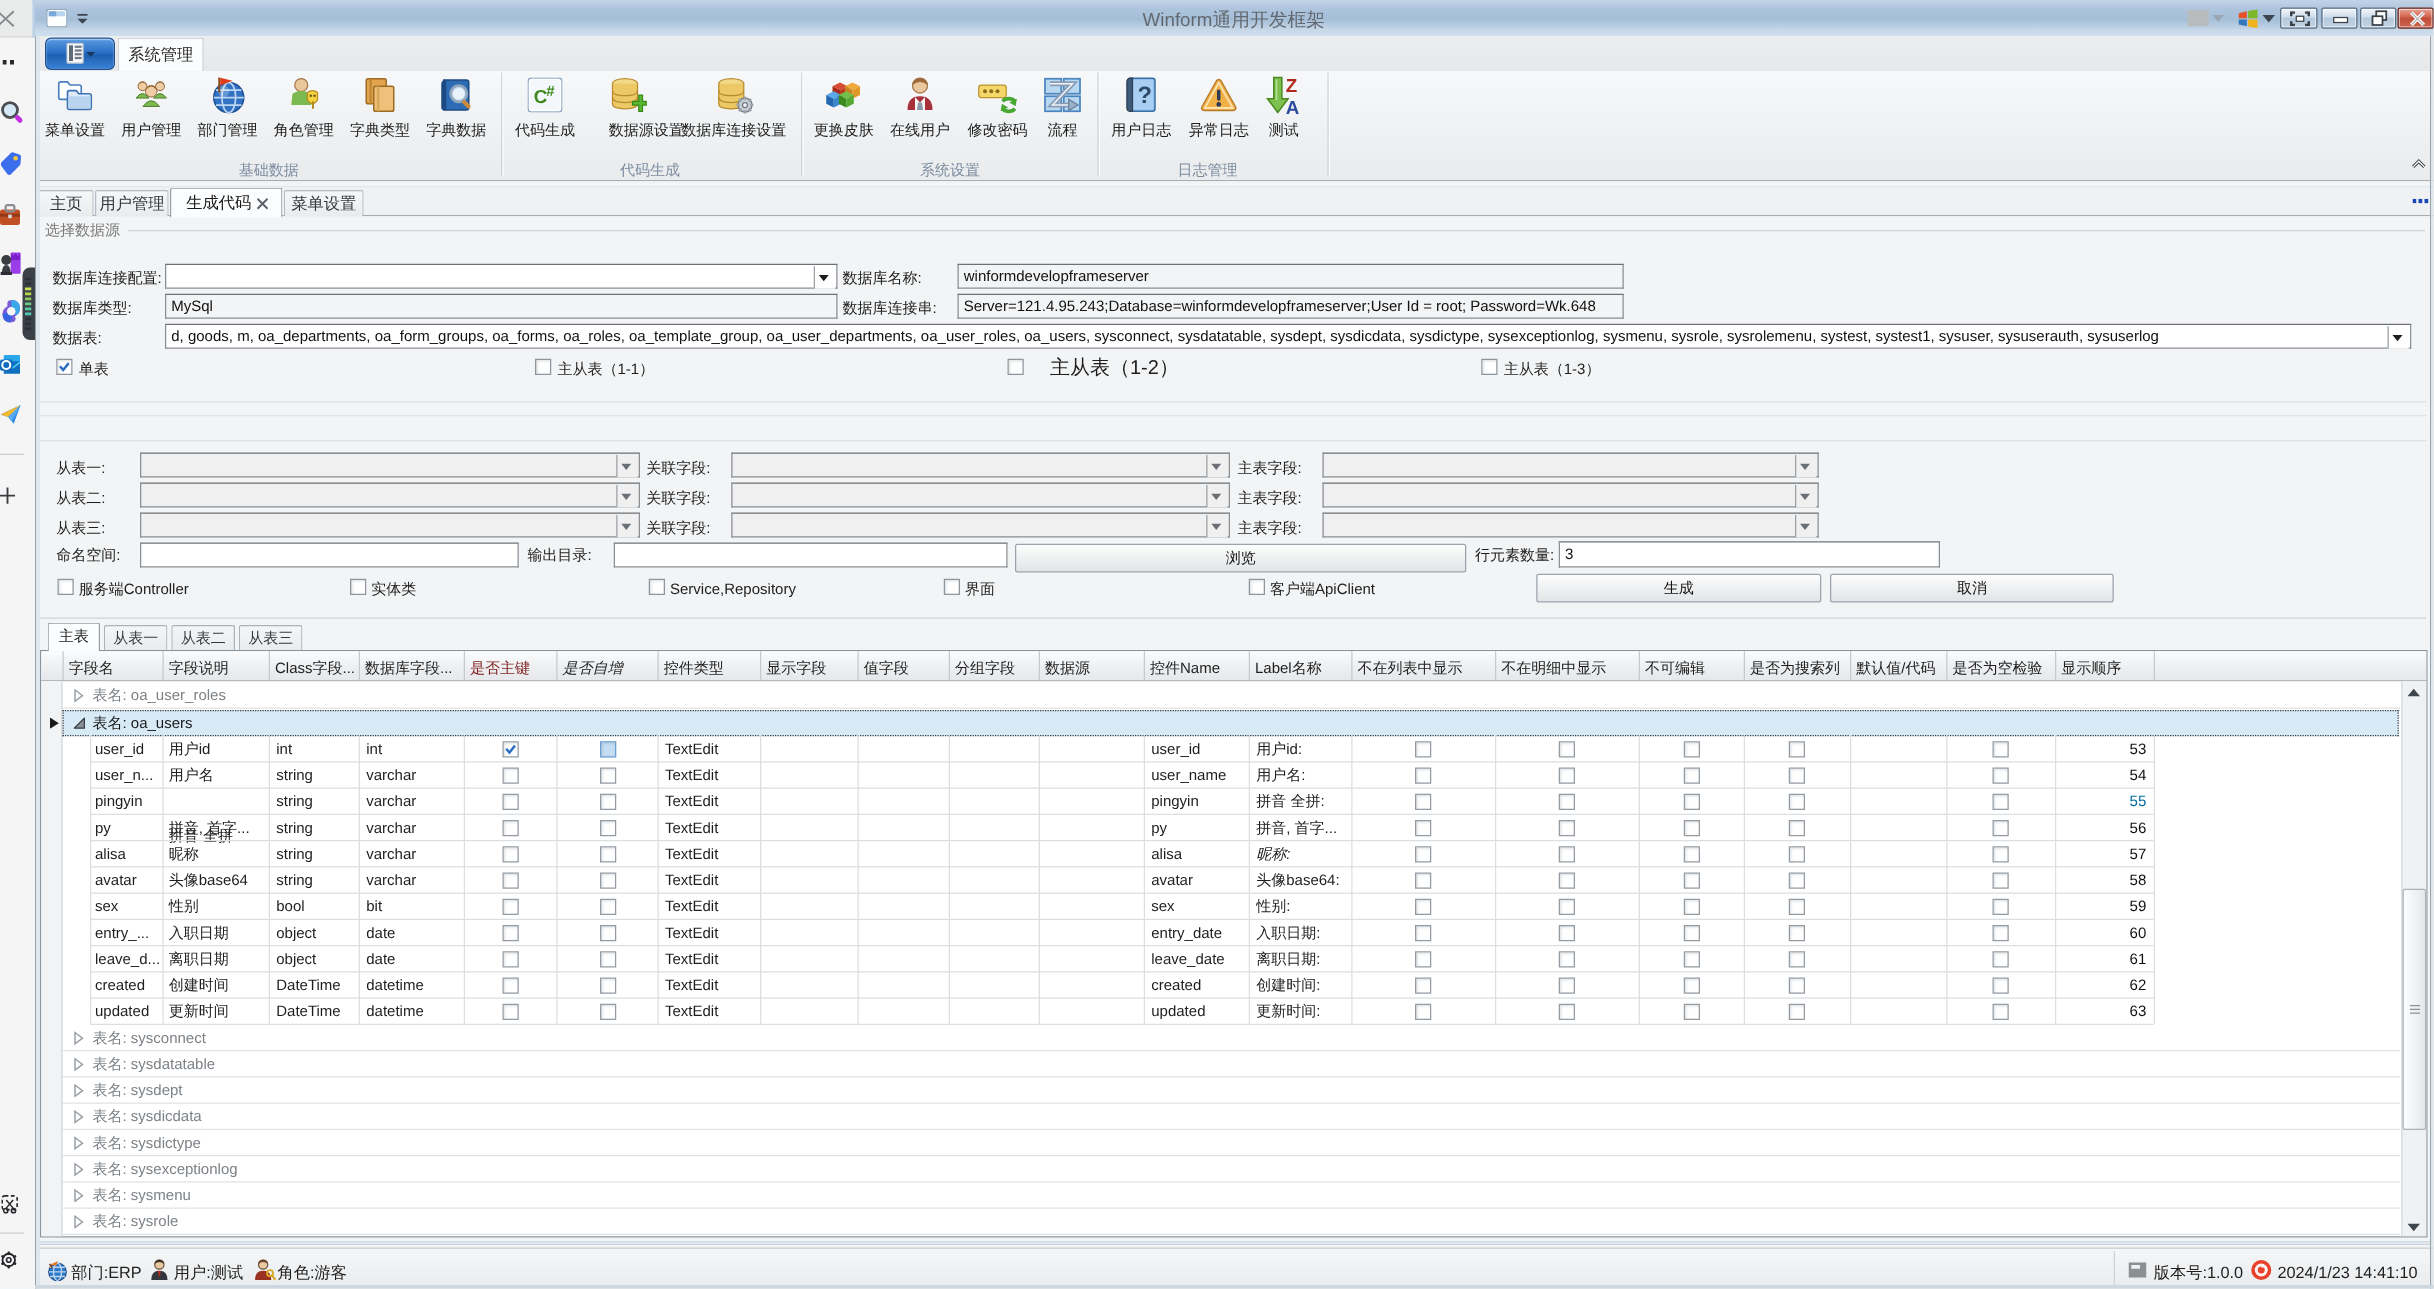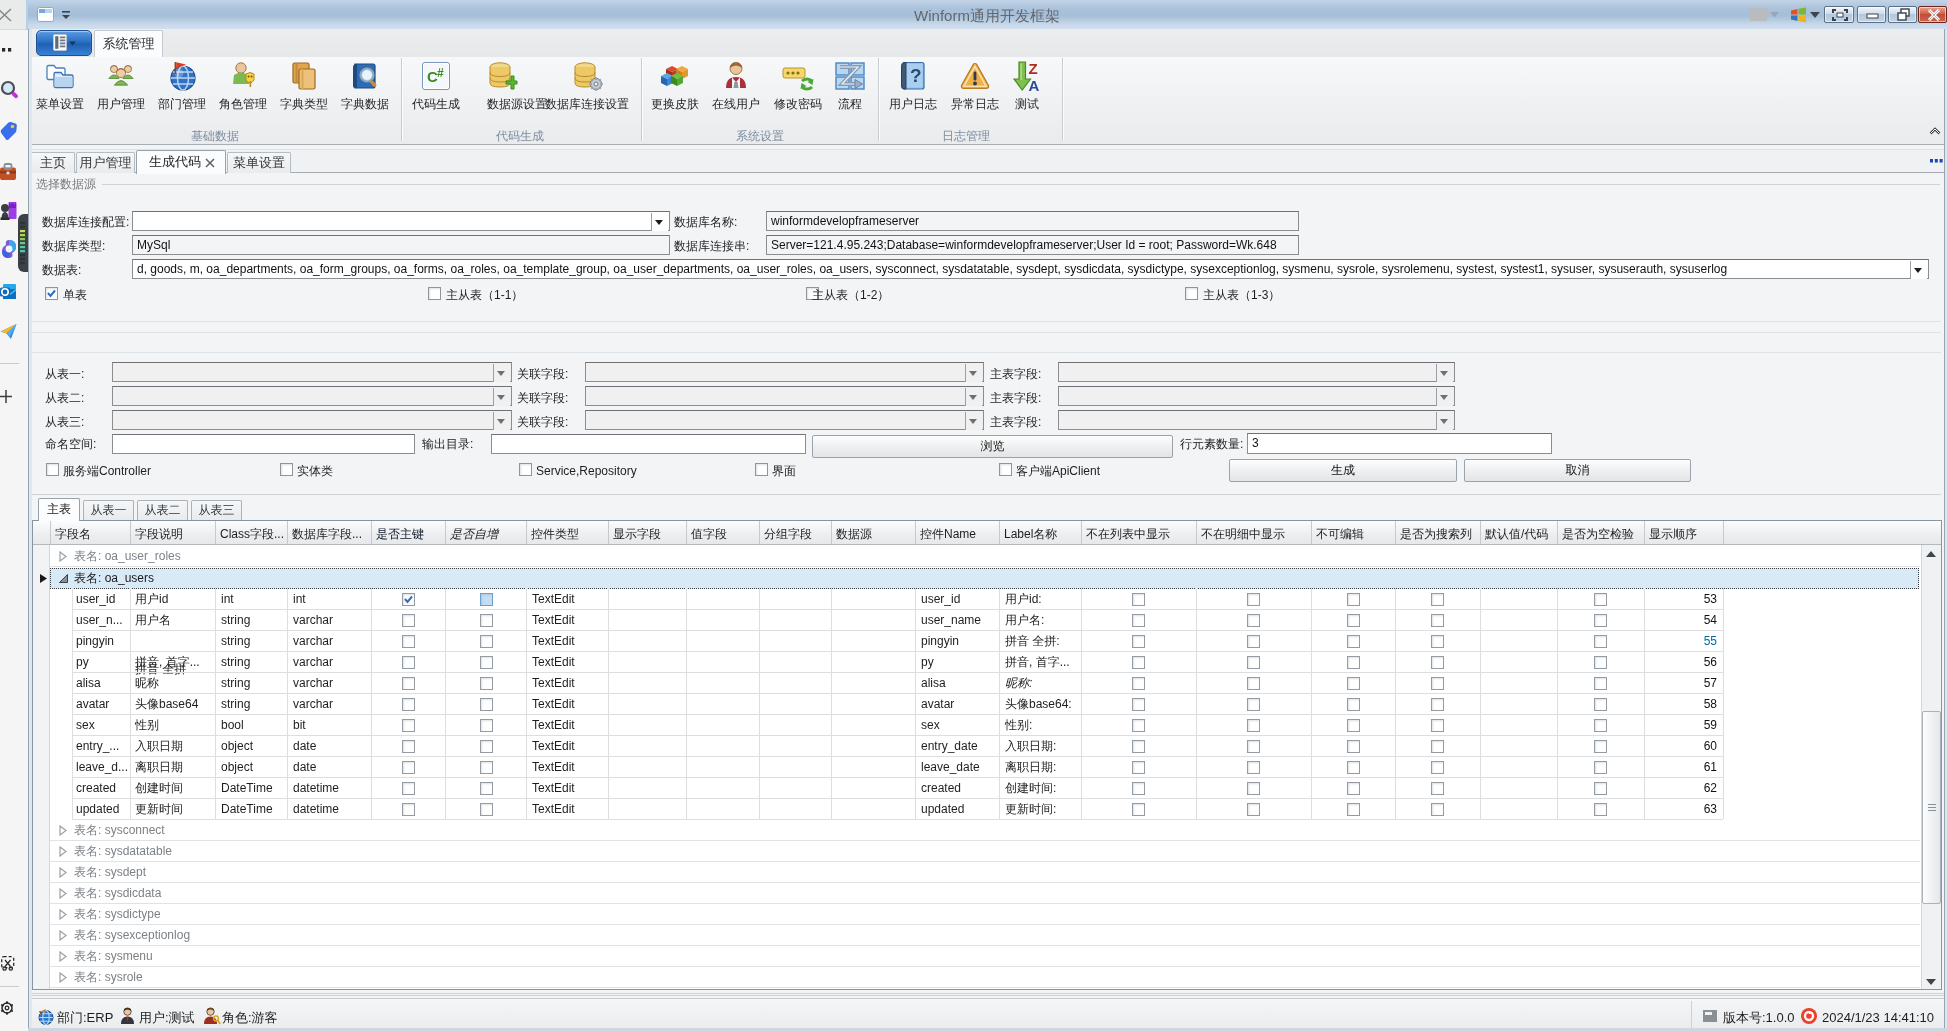--- a/index.html
+++ b/index.html
@@ -371,21 +371,21 @@
   </div>
 <div style="position:absolute;left:45px;top:287px;width:13px;height:13px;background:#ffffff;border:1px solid #8e959c;box-sizing:border-box;box-shadow:inset 1px 1px 2px rgba(120,130,140,0.25);">
     <svg width="11" height="11" style="position:absolute;left:0px;top:0px;">
       <path d="M2 5 L4.5 8 L9 2.5" stroke="#2f6fc1" stroke-width="2" fill="none"></path>
     </svg>
   </div>
 <div style="position:absolute;left:63px;top:288px;font-size:12px;color:#1e1e1e;white-space:nowrap;line-height:14px;">单表</div>
 <div style="position:absolute;left:428px;top:287px;width:13px;height:13px;background:#ffffff;border:1px solid #8e959c;box-sizing:border-box;box-shadow:inset 1px 1px 2px rgba(120,130,140,0.25);"></div>
 <div style="position:absolute;left:446px;top:288px;font-size:12px;color:#1e1e1e;white-space:nowrap;line-height:14px;">主从表（1-1）</div>
 <div style="position:absolute;left:806px;top:287px;width:13px;height:13px;background:#ffffff;border:1px solid #8e959c;box-sizing:border-box;box-shadow:inset 1px 1px 2px rgba(120,130,140,0.25);"></div>
-<div style="position:absolute;left:812px;top:288px;font-size:12px;color:#1e1e1e;white-space:nowrap;line-height:14px;">主从表（1-2）</div>
+<div style="position:absolute;left:840px;top:288px;font-size:16px;color:#1e1e1e;white-space:nowrap;line-height:14px;">主从表（1-2）</div>
 <div style="position:absolute;left:1185px;top:287px;width:13px;height:13px;background:#ffffff;border:1px solid #8e959c;box-sizing:border-box;box-shadow:inset 1px 1px 2px rgba(120,130,140,0.25);"></div>
 <div style="position:absolute;left:1203px;top:288px;font-size:12px;color:#1e1e1e;white-space:nowrap;line-height:14px;">主从表（1-3）</div>
 <div style="position:absolute;left:31px;top:321px;width:1910px;height:1px;background:#dbe2e8;"></div>
 <div style="position:absolute;left:31px;top:332px;width:1910px;height:1px;background:#dbe2e8;"></div>
 <div style="position:absolute;left:31px;top:352px;width:1910px;height:1px;background:#dbe2e8;"></div>
 <div style="position:absolute;left:45px;top:367px;font-size:12px;color:#1e1e1e;white-space:nowrap;line-height:14px;">从表一:</div>
 <div style="position:absolute;left:112px;top:362px;width:400px;height:20px;background:#f0f0f0;border:1px solid #8a8e93;border-top-color:#6e7276;box-sizing:border-box;">
     <div style="font-size:12px;line-height:18px;padding-left:4px;white-space:nowrap;overflow:hidden;color:#111;width:380px;"></div>
     <div style="position:absolute;right:1px;top:1px;width:16px;height:18px;background:#f0f0f0;border-left:1px solid #9aa0a5;">
       <div style="position:absolute;left:3px;top:7px;width:0;height:0;border-left:4.5px solid transparent;border-right:4.5px solid transparent;border-top:5px solid #6a7075;"></div>
@@ -490,21 +490,21 @@
   </div>
 <div style="position:absolute;left:191px;top:500px;width:51px;height:21px;background:linear-gradient(#f5f6f7,#e8eaec);border:1px solid #aab2ba;border-bottom:none;border-radius:2px 2px 0 0;box-sizing:border-box;">
     <div style="font-size:12px;line-height:19px;text-align:center;color:#33383d;">从表三</div>
   </div>
 <div style="position:absolute;left:32px;top:520px;width:1910px;height:470px;background:#ffffff;border:1px solid #8a949e;box-sizing:border-box;"></div>
 <div style="position:absolute;left:33px;top:521px;width:1908px;height:24px;background:linear-gradient(#fbfcfd,#eceef0 60%,#e6e8eb);border-bottom:1px solid #b3b8bd;box-sizing:border-box;"></div>
 <div style="position:absolute;left:55px;top:527px;font-size:12px;color:#1e1e1e;white-space:nowrap;line-height:14px;">字段名</div>
 <div style="position:absolute;left:135px;top:527px;font-size:12px;color:#1e1e1e;white-space:nowrap;line-height:14px;">字段说明</div>
 <div style="position:absolute;left:220px;top:527px;font-size:12px;color:#1e1e1e;white-space:nowrap;line-height:14px;">Class字段...</div>
 <div style="position:absolute;left:292px;top:527px;font-size:12px;color:#1e1e1e;white-space:nowrap;line-height:14px;">数据库字段...</div>
-<div style="position:absolute;left:376px;top:527px;font-size:12px;color:#0f172a;white-space:nowrap;line-height:14px;text-align:center;">是否主键</div>
+<div style="position:absolute;left:376px;top:527px;font-size:12px;color:#7f1d1d;white-space:nowrap;line-height:14px;text-align:center;">是否主键</div>
 <div style="position:absolute;left:450px;top:527px;font-size:12px;color:#1e1e1e;white-space:nowrap;line-height:14px;font-style:italic;">是否自增</div>
 <div style="position:absolute;left:531px;top:527px;font-size:12px;color:#1e1e1e;white-space:nowrap;line-height:14px;">控件类型</div>
 <div style="position:absolute;left:613px;top:527px;font-size:12px;color:#1e1e1e;white-space:nowrap;line-height:14px;">显示字段</div>
 <div style="position:absolute;left:691px;top:527px;font-size:12px;color:#1e1e1e;white-space:nowrap;line-height:14px;">值字段</div>
 <div style="position:absolute;left:764px;top:527px;font-size:12px;color:#1e1e1e;white-space:nowrap;line-height:14px;">分组字段</div>
 <div style="position:absolute;left:836px;top:527px;font-size:12px;color:#1e1e1e;white-space:nowrap;line-height:14px;">数据源</div>
 <div style="position:absolute;left:920px;top:527px;font-size:12px;color:#1e1e1e;white-space:nowrap;line-height:14px;">控件Name</div>
 <div style="position:absolute;left:1004px;top:527px;font-size:12px;color:#1e1e1e;white-space:nowrap;line-height:14px;">Label名称</div>
 <div style="position:absolute;left:1086px;top:527px;font-size:12px;color:#1e1e1e;white-space:nowrap;line-height:14px;">不在列表中显示</div>
 <div style="position:absolute;left:1201px;top:527px;font-size:12px;color:#1e1e1e;white-space:nowrap;line-height:14px;">不在明细中显示</div>

